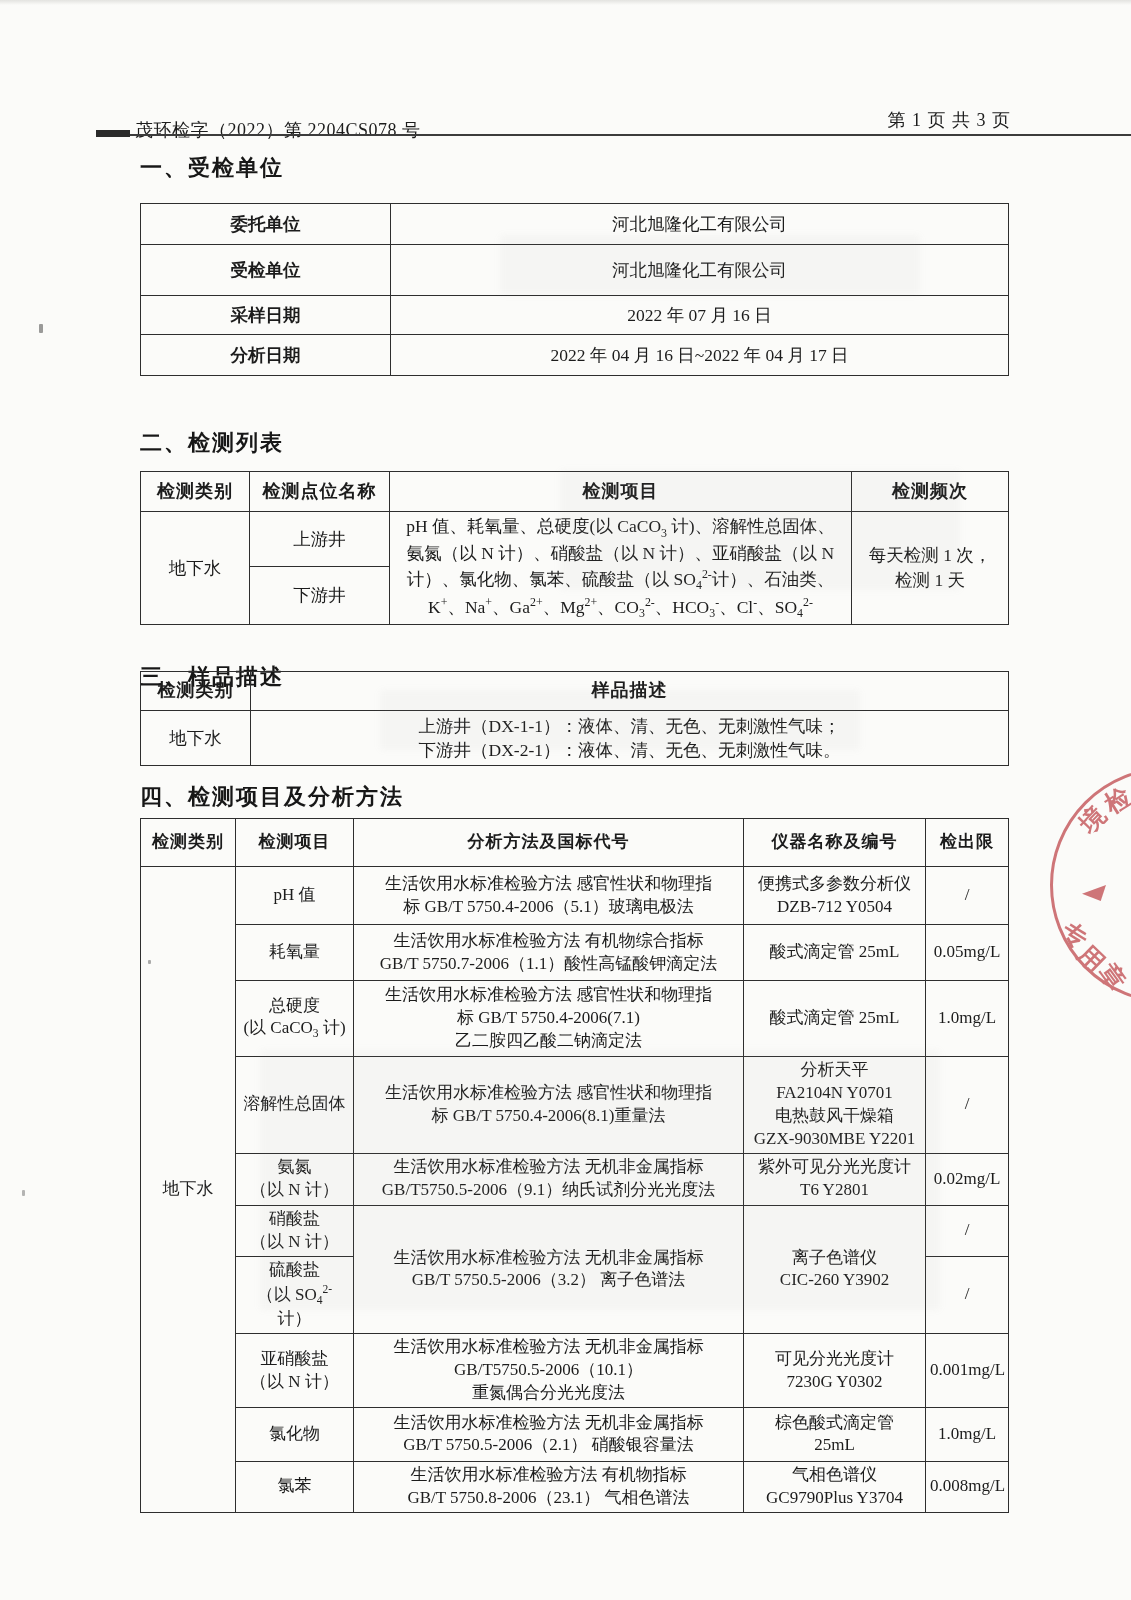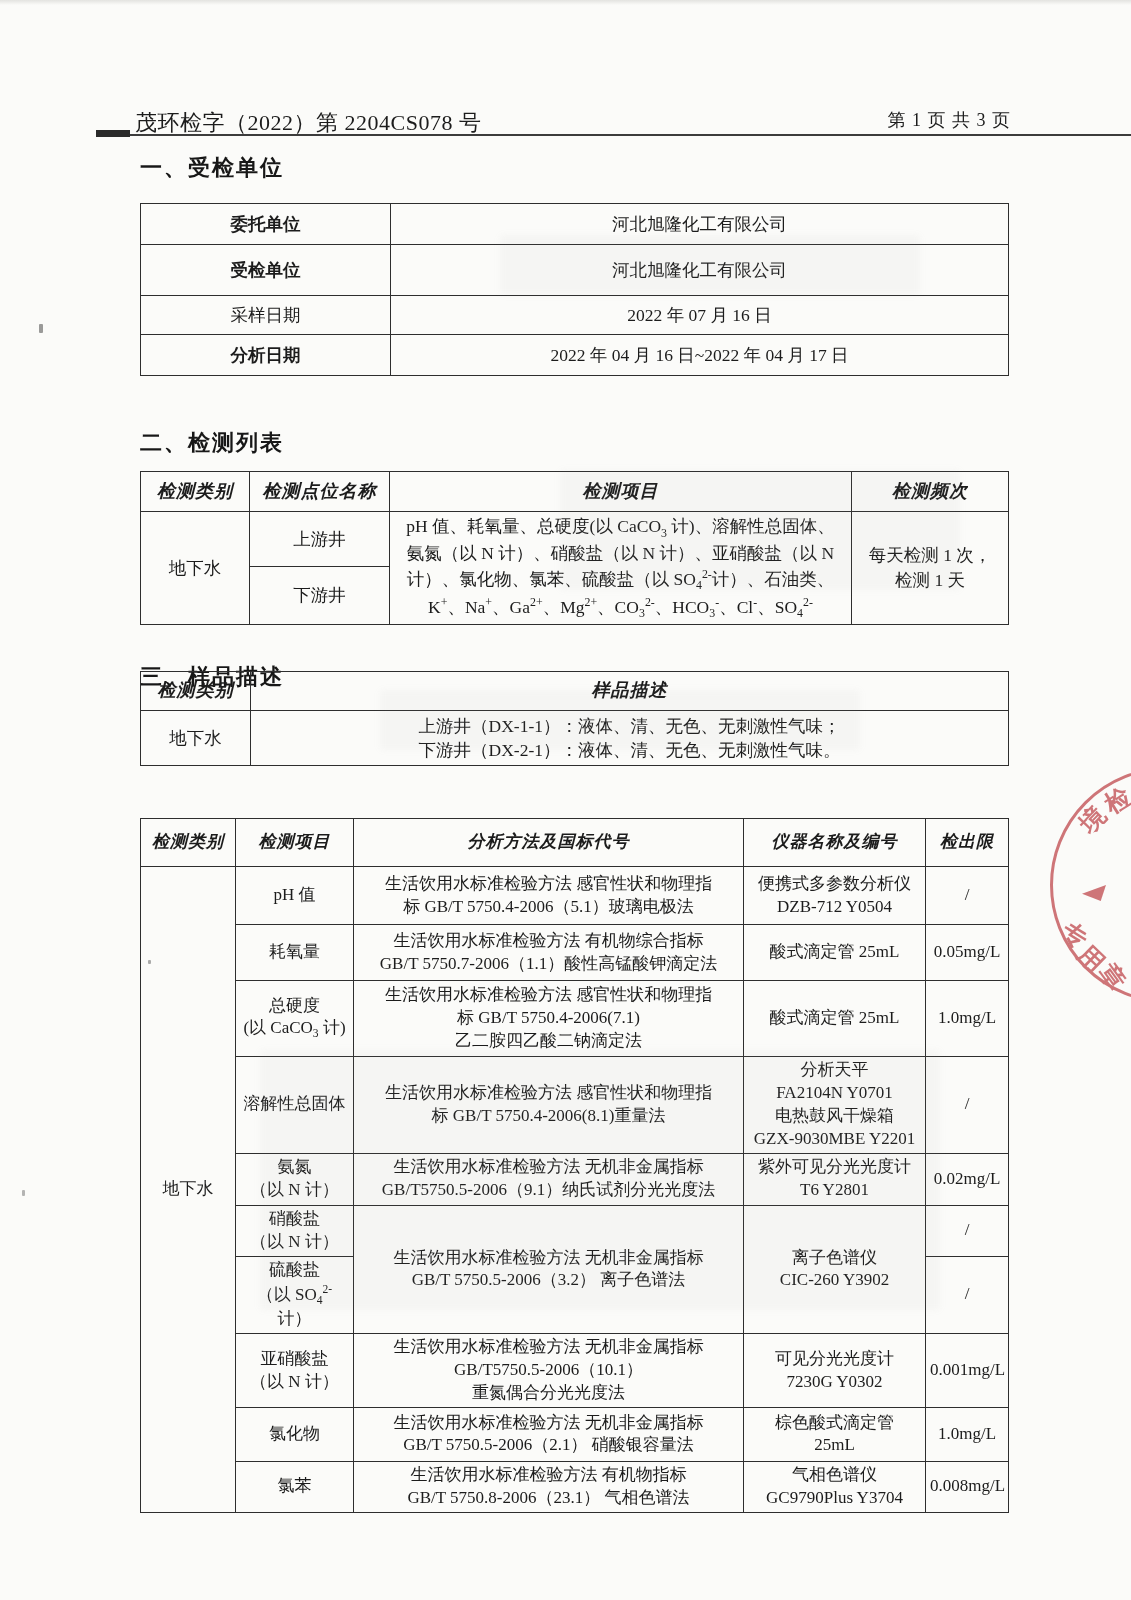--- a/index.html
+++ b/index.html
@@ -10,38 +10,38 @@
     background:#fbfbf9;
     overflow:hidden;
     font-family:"Liberation Serif","DejaVu Serif",serif;
     color:#1c1c1c;
   }
   .page::before{
     content:"";position:absolute;left:0;top:0;right:0;height:5px;
     background:linear-gradient(#e3e3e0,#fbfbf9);pointer-events:none;
   }
   .abs{position:absolute;}
-  .hdr-left{left:135px;top:108px;font-size:22px;letter-spacing:.5px;}
+  .hdr-left{left:135px;top:118px;font-size:18px;letter-spacing:.5px;}
   .hdr-right{right:120px;top:108px;font-size:18px;letter-spacing:1px;}
   .hdr-rule{left:96px;top:134px;width:1035px;height:2px;background:#3c3c3c;}
   .hdr-rule-start{left:96px;top:130px;width:34px;height:7px;background:#2a2a2a;}
   .sec-title{
     font-family:"Liberation Sans","DejaVu Sans",sans-serif;
     font-weight:700;font-size:22px;letter-spacing:2px;color:#171717;
   }
   table{border-collapse:collapse;table-layout:fixed;background:transparent;}
   .doc-table{width:868px;}
   .doc-table th,.doc-table td{
     border:1.6px solid #2e2e2e;
     text-align:center;vertical-align:middle;
     padding:2px 4px;
     font-size:17.5px;line-height:1.4;
     overflow:hidden;
   }
-  .doc-table th{font-weight:700;font-size:18px;letter-spacing:1px;font-style:italic;}
+  .doc-table th{font-weight:700;font-size:18px;letter-spacing:1px;}
   .t4 td,.t4 th{font-size:17px;line-height:1.35;}
   .inst{line-height:1.25;}
   .items-cell{line-height:1.5;padding:4px 2px;margin-top:32px;}
   sub,sup{font-size:0.68em;}
   
   .stamp{position:absolute;left:1050px;top:767px;width:236px;height:236px;
     opacity:.82;pointer-events:none;}
   .stamp-ring{position:absolute;left:0;top:0;width:230px;height:230px;
     border:3.4px solid #c5585c;border-radius:50%;}
   .stamp-char{position:absolute;color:#c5585c;
@@ -73,21 +73,21 @@
     <tbody>
         <tr style="height:41px">
       <td style="font-weight:700">委托单位</td>
       <td>河北旭隆化工有限公司</td>
     </tr>
     <tr style="height:51px">
       <td style="font-weight:700">受检单位</td>
       <td>河北旭隆化工有限公司</td>
     </tr>
     <tr style="height:39px">
-      <td style="font-weight:400">采样日期</td>
+      <td style="font-weight:700">采样日期</td>
       <td>2022 年 07 月 16 日</td>
     </tr>
     <tr style="height:41px">
       <td style="font-weight:700">分析日期</td>
       <td>2022 年 04 月 16 日~2022 年 04 月 17 日</td>
     </tr>
   </tbody>
     </table>
 
   <div class="abs sec-title" style="left:140px;top:428px;">二、检测列表</div>
@@ -128,20 +128,21 @@
       <th>检测类别</th>
       <th>样品描述</th>
     </tr>
     <tr style="height:55px">
       <td>地下水</td>
       <td>上游井（DX-1-1）：液体、清、无色、无刺激性气味；<br>下游井（DX-2-1）：液体、清、无色、无刺激性气味。</td>
     </tr>
   </tbody>
     </table>
 
+  <div class="abs sec-title" style="left:140px;top:782px;">四、检测项目及分析方法</div>
   <table class="abs doc-table t4" style="left:140px;top:818px;">
     <colgroup>
         <col style="width:95px">
         <col style="width:118px">
         <col style="width:390px">
         <col style="width:182px">
         <col style="width:83px">
       </colgroup>
     <tbody>
         <tr style="height:48px">

